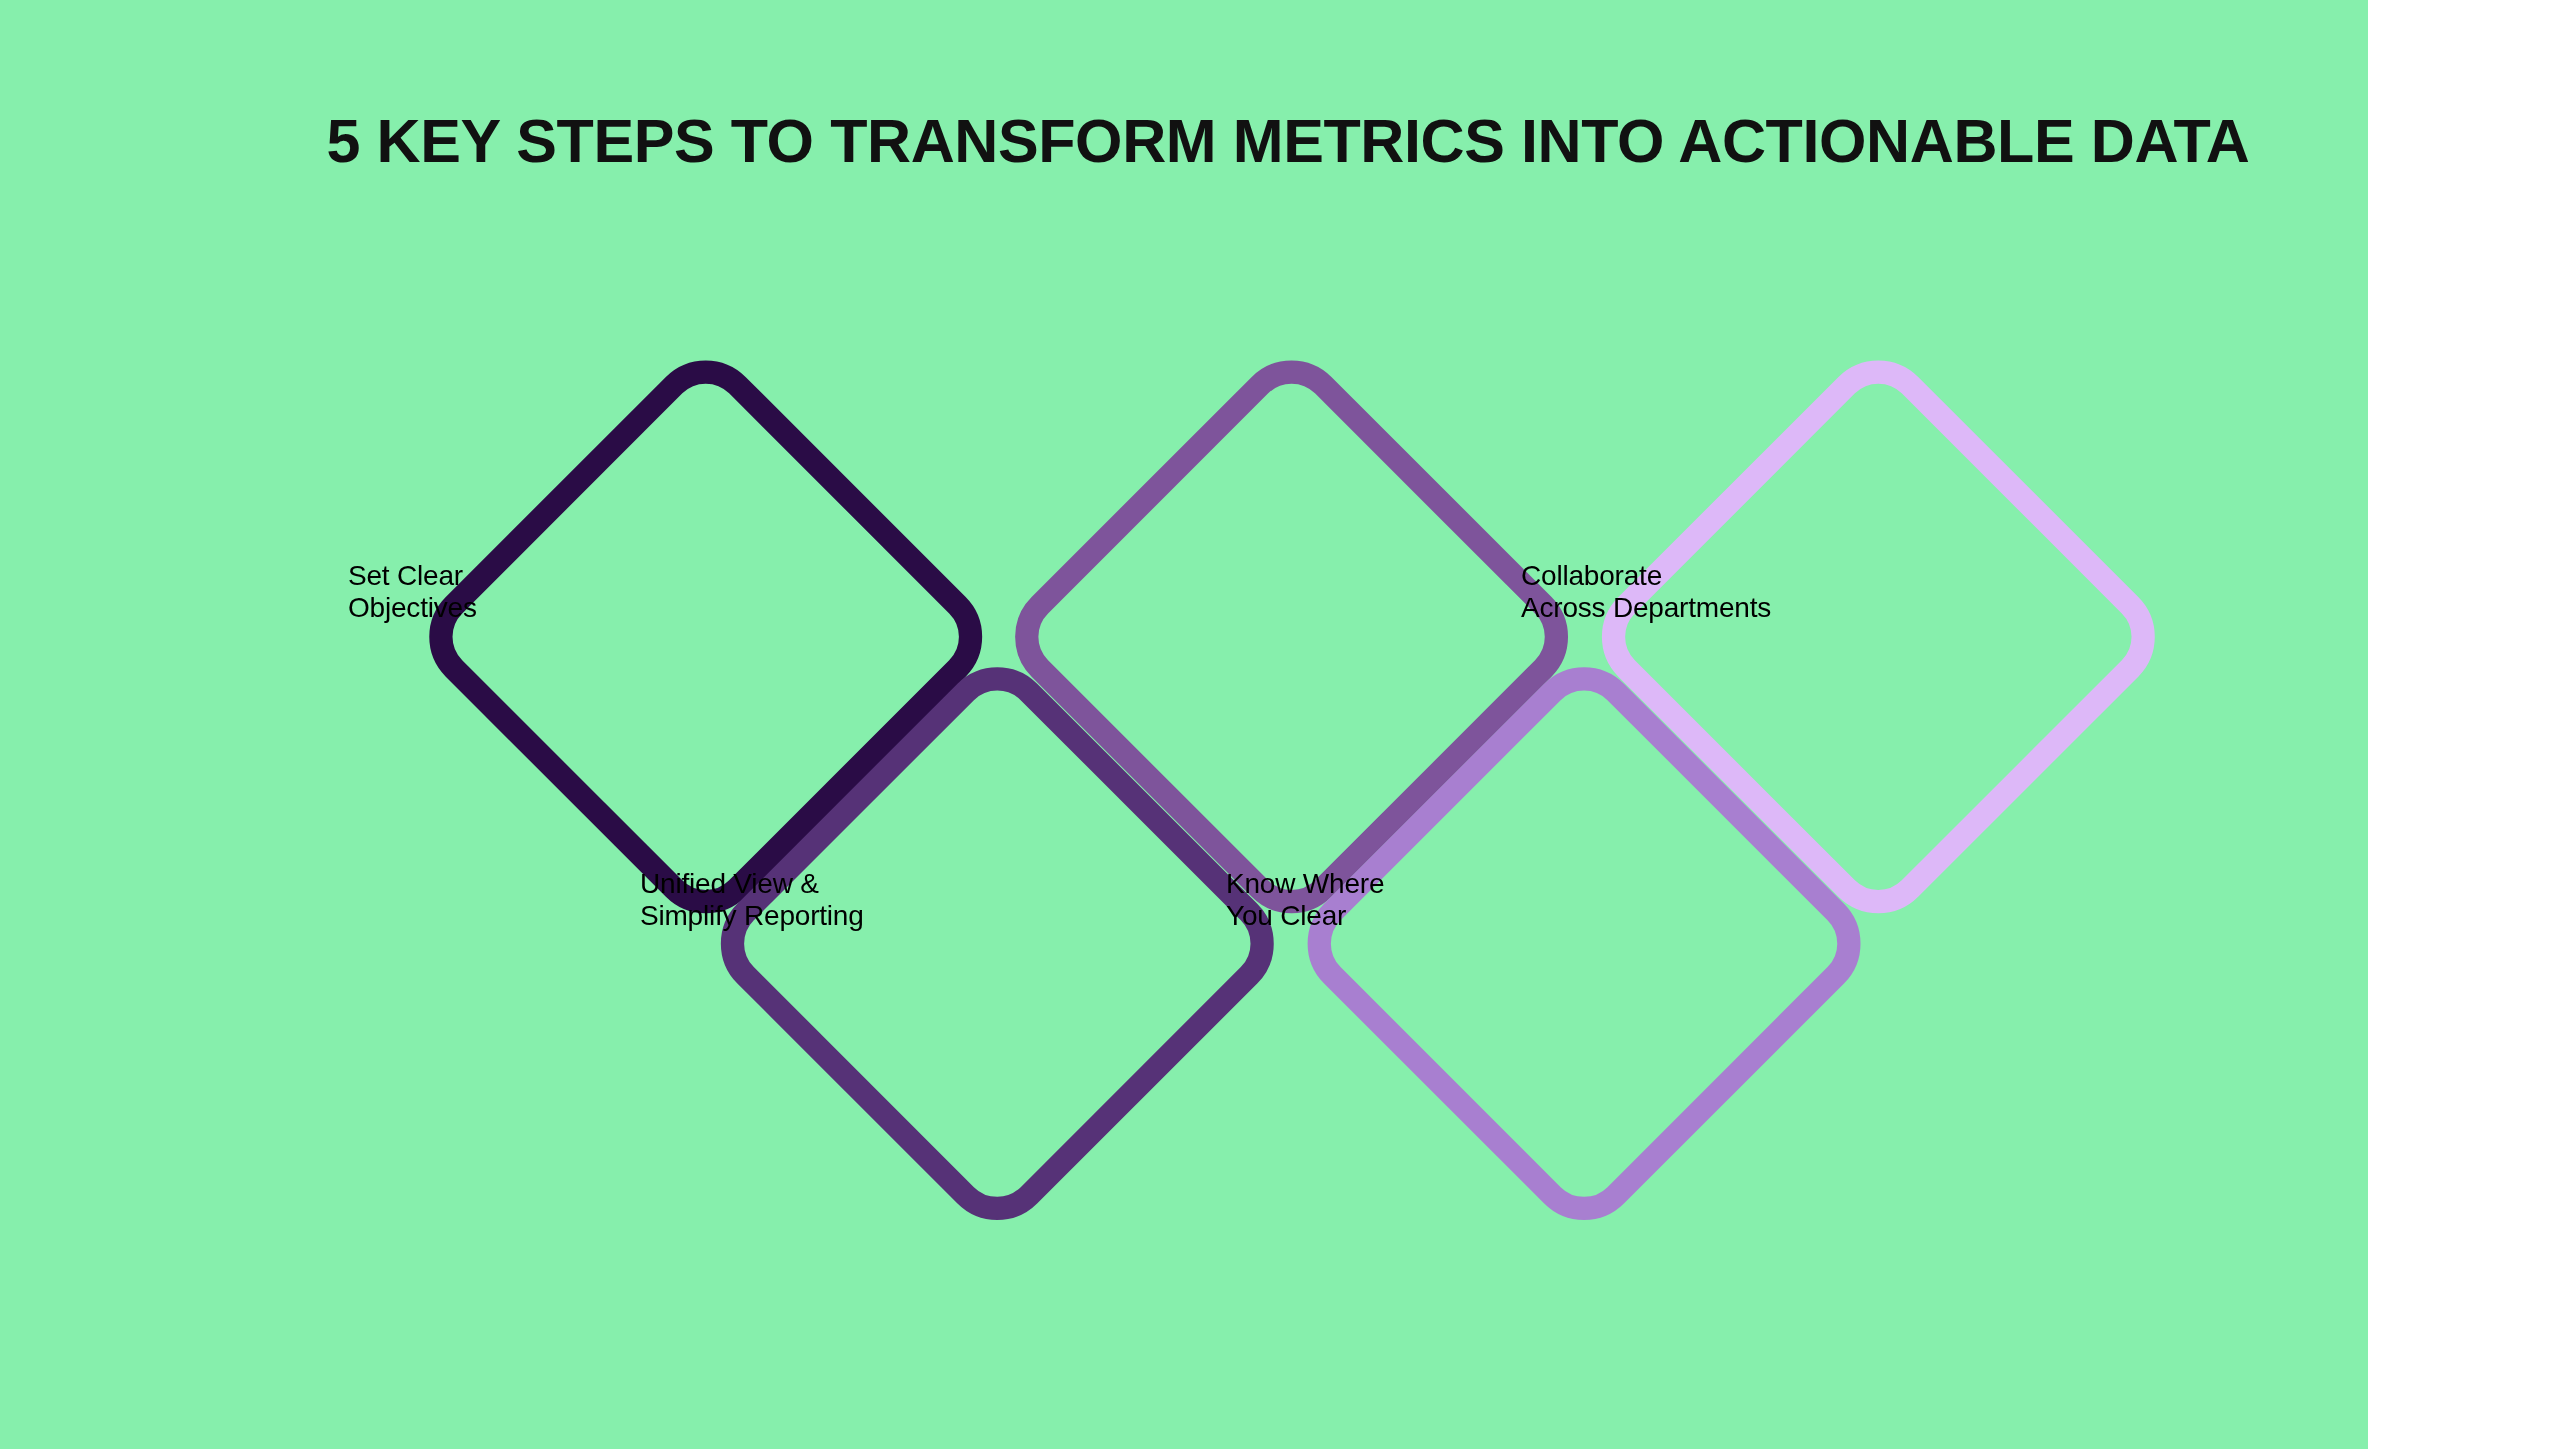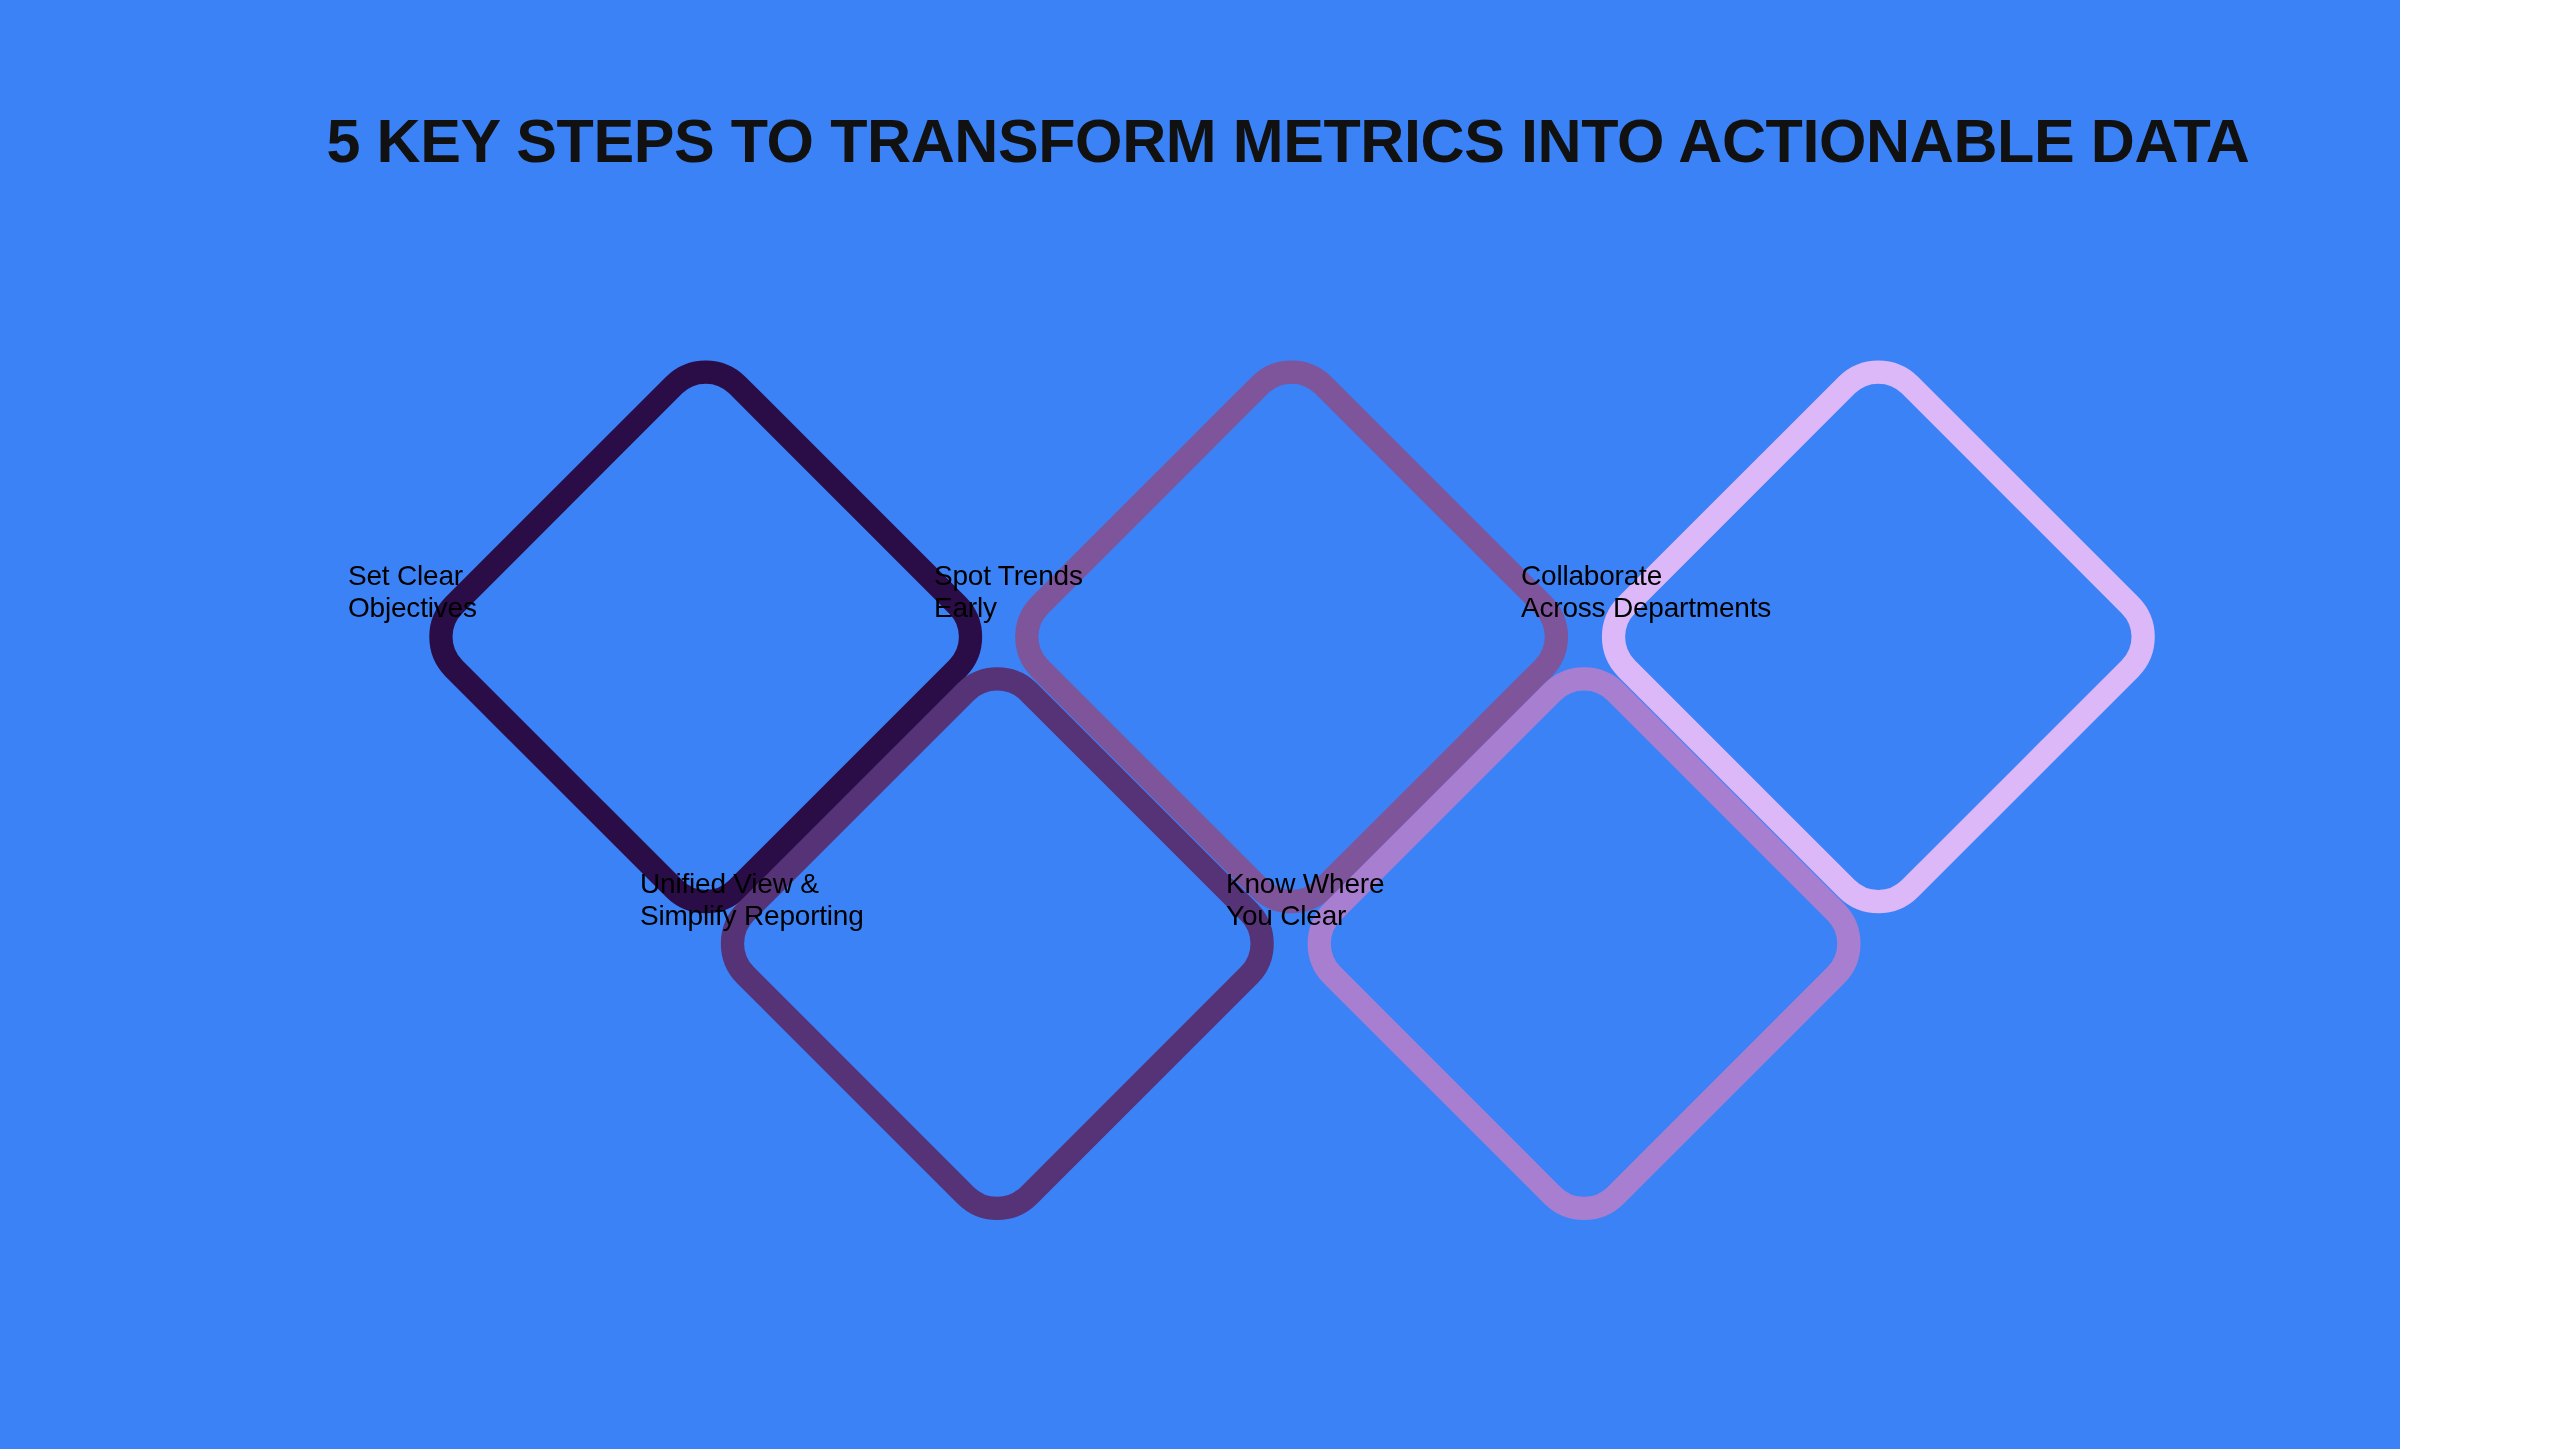--- a/index.html
+++ b/index.html
@@ -10,22 +10,21 @@
   body {
     width: 2576px;
     height: 1449px;
     overflow: hidden;
     font-family: "Liberation Sans", sans-serif;
   }
   #stage {
     position: relative;
     width: 2368px;
     height: 1449px;
-    background: #3b82f6;
-    padding-left: 32px;
+    background: #86efac;
   }
   #page-title {
     position: absolute;
     left: 0;
     top: 106px;
     width: 2576px;
     text-align: center;
     font-family: "Liberation Sans", sans-serif;
     font-weight: bold;
     font-size: 61px;
@@ -93,22 +92,20 @@
     </g>
 
     <g>
       <rect x="1547" y="831" width="448" height="448" rx="50" ry="50" transform="rotate(45 1771 1055)" fill="none" stroke="#A87FD0" stroke-width="26"></rect>
     </g>
   </svg>
 
   <div class="node-label" style="left:348px; top:560px; width:716px;">Set Clear
 Objectives</div>
 
-  <div class="node-label" style="left:934px; top:560px; width:716px;">Spot Trends
-Early</div>
 
   <div class="node-label" style="left:1521px; top:560px; width:716px;">Collaborate
 Across Departments</div>
 
   <div class="node-label" style="left:640px; top:868px; width:716px;">Unified View &amp;
 Simplify Reporting</div>
 
   <div class="node-label" style="left:1226px; top:868px; width:716px;">Know Where
 You Clear</div>
 

